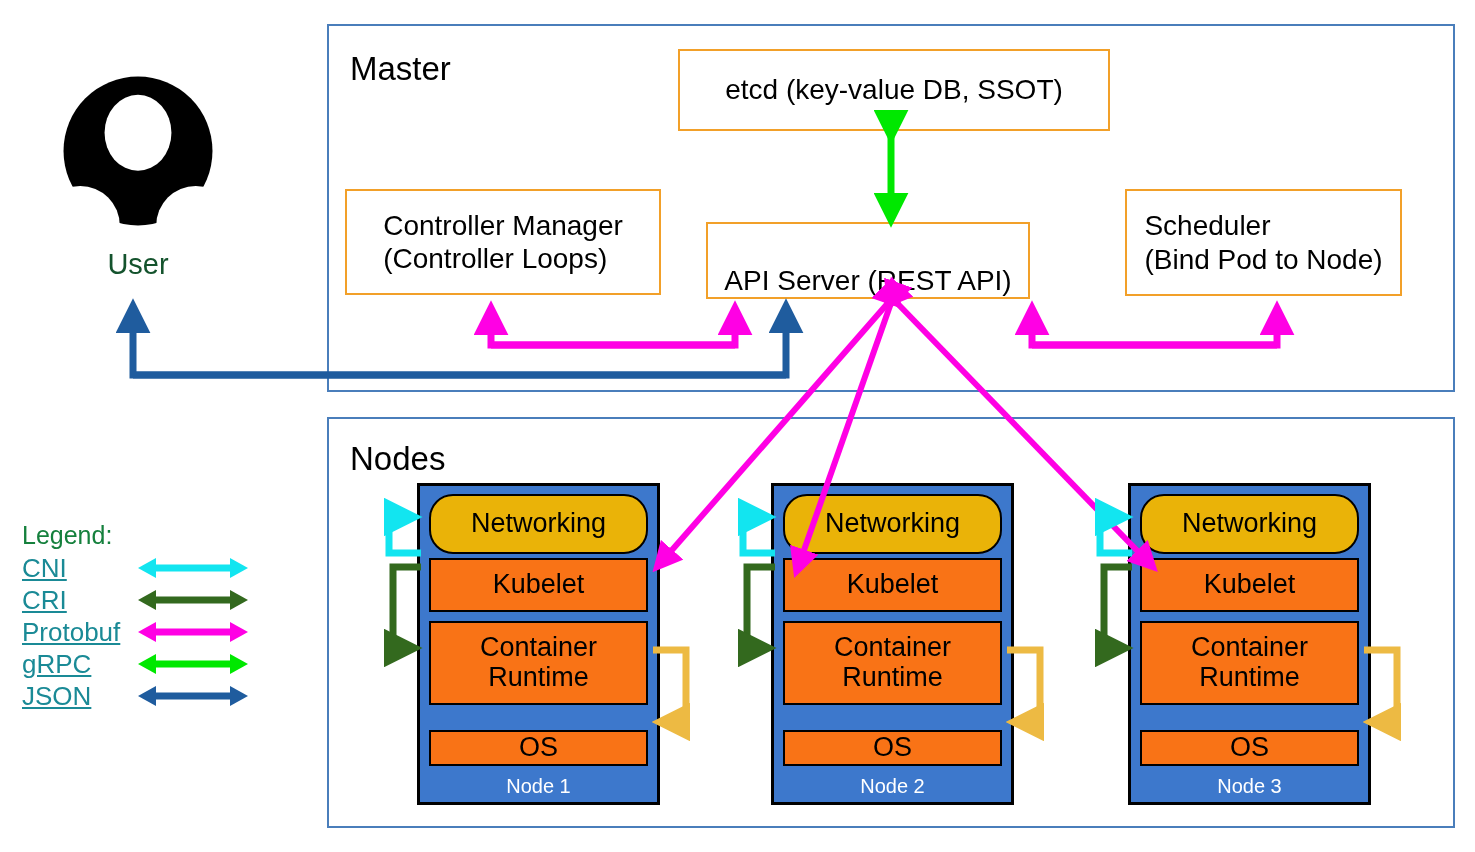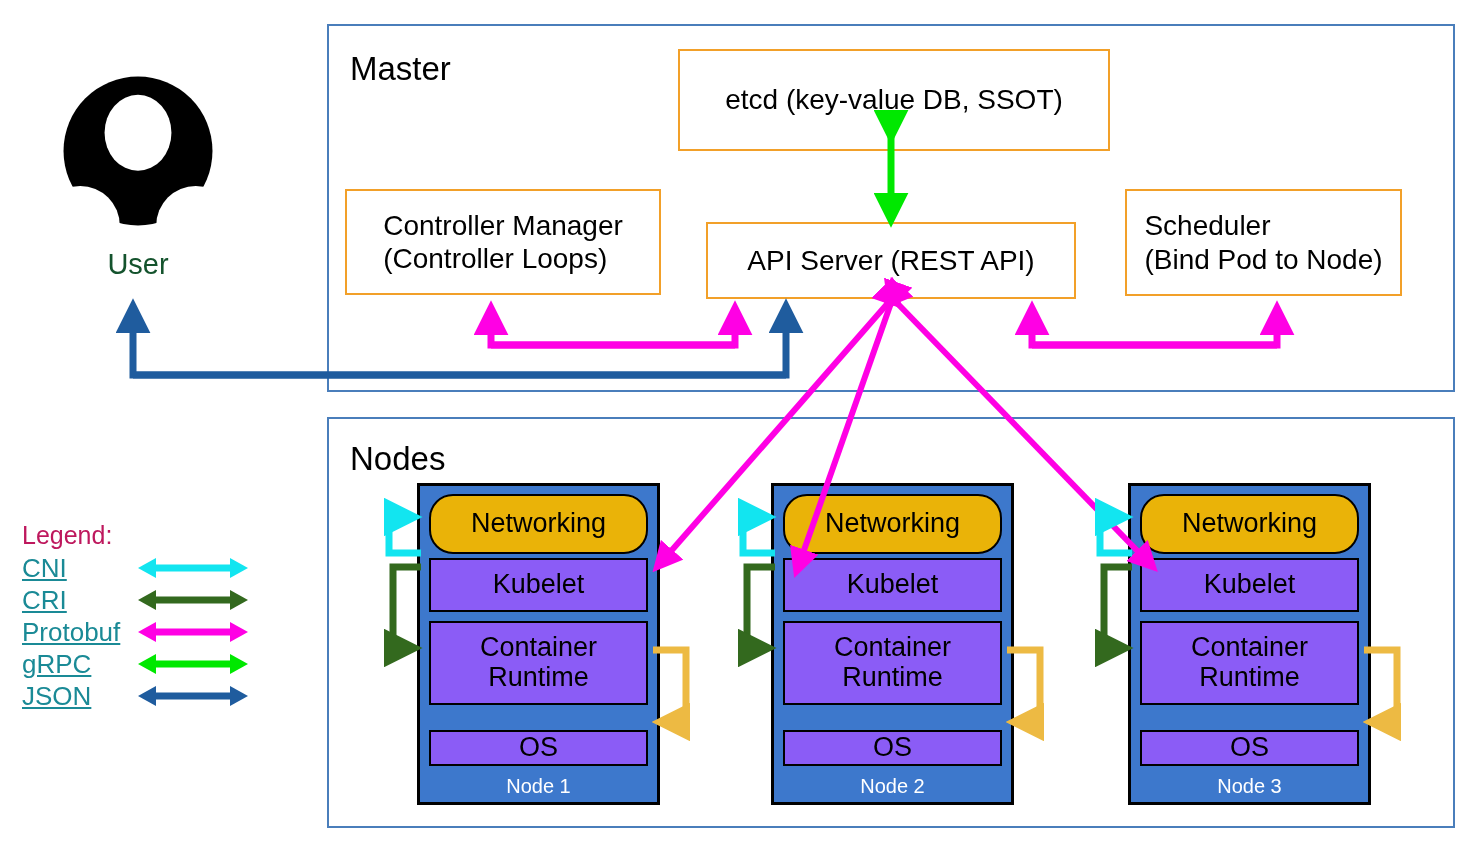--- a/index.html
+++ b/index.html
@@ -67,21 +67,21 @@
     position: absolute;
     background: #3d78cc;
     border: 3px solid #000000;
     box-sizing: border-box;
     z-index: 3;
     padding: 8px 9px 0 9px;
   }
   .node-layer {
     box-sizing: border-box;
     border: 2.5px solid #000000;
-    background: #8b5cf6;
+    background: #f97316;
     display: flex;
     align-items: center;
     justify-content: center;
     font-size: 27px;
     color: #000000;
     line-height: 1.1;
     text-align: center;
   }
   .node-layer.networking { background: #eab308; height: 60px; border-radius: 24px; }
   .node-layer.kubelet    { height: 54px; margin-top: 4px; }
@@ -106,21 +106,21 @@
     width: 160px;
   }
 
   
   #legend {
     position: absolute;
     z-index: 4;
   }
   #legend-title {
     font-size: 25px;
-    color: #be185d;
+    color: #15803d;
     margin: 0 0 2px 0;
     white-space: nowrap;
   }
   .legend-row {
     display: flex;
     align-items: center;
     height: 32px;
   }
   .legend-label {
     width: 112px;
@@ -149,30 +149,30 @@
         <rect x="0" y="0" width="100" height="100" fill="#fff"></rect>
         <ellipse cx="50" cy="38" rx="22" ry="25" fill="#000"></ellipse>
         <circle cx="12" cy="99" r="26" fill="#000"></circle>
         <circle cx="88" cy="99" r="26" fill="#000"></circle>
       </mask>
     </defs>
     <circle cx="50" cy="50" r="49" fill="#000000" mask="url(#usermask)"></circle>
   </svg>
   <div id="user-label" style="left:58px; top:248px;">User</div>
 
-  <div class="master-box center" style="left:678px; top:49px; width:432px; height:102px;">
+  <div class="master-box center" style="left:678px; top:49px; width:432px; height:82px;">
     <span class="mtext">etcd (key-value DB, SSOT)</span>
   </div>
 
   <div class="master-box" style="left:345px; top:189px; width:316px; height:106px;">
     <span class="mtext">Controller Manager
 (Controller Loops)</span>
   </div>
 
-  <div class="master-box center" style="left:706px; top:222px; width:370px; height:77px;">
+  <div class="master-box center" style="left:706px; top:222px; width:324px; height:77px;align-items:flex-end;">
     <span class="mtext">API Server (REST API)</span>
   </div>
 
   <div class="master-box" style="left:1125px; top:189px; width:277px; height:107px;">
     <span class="mtext">Scheduler
 (Bind Pod to Node)</span>
   </div>
 
   <div class="node-card" style="left:417px; top:483px; width:243px; height:322px;">
     <div class="node-layer networking">

